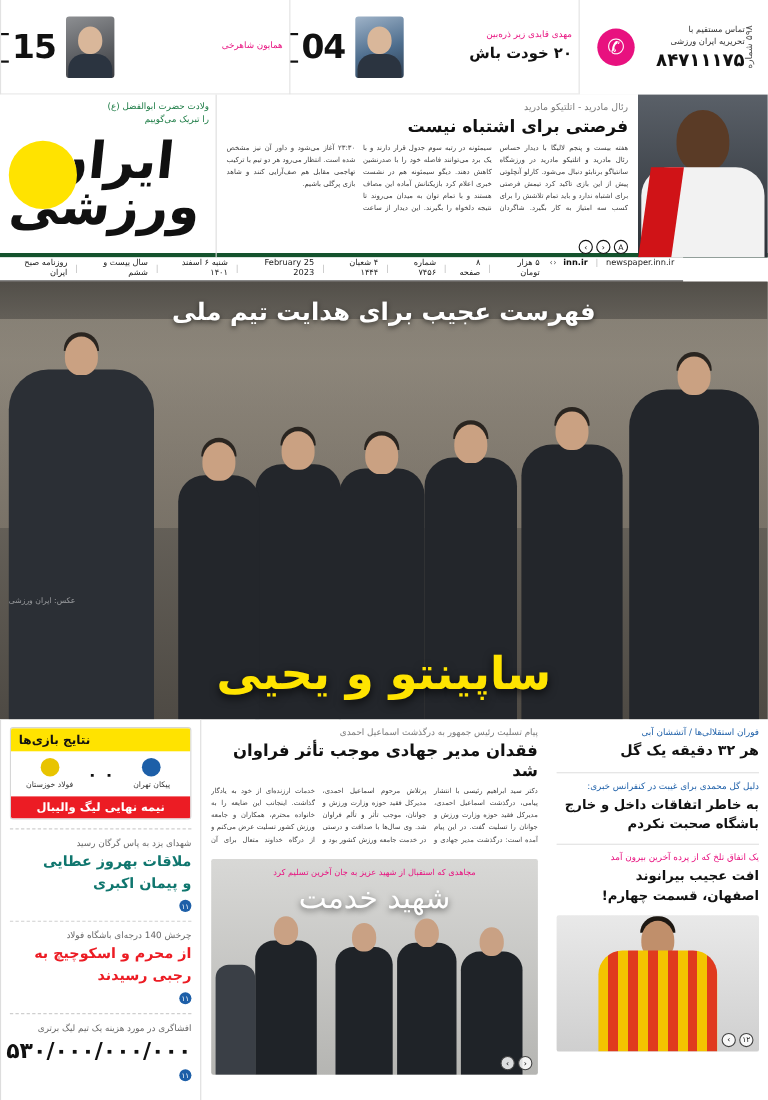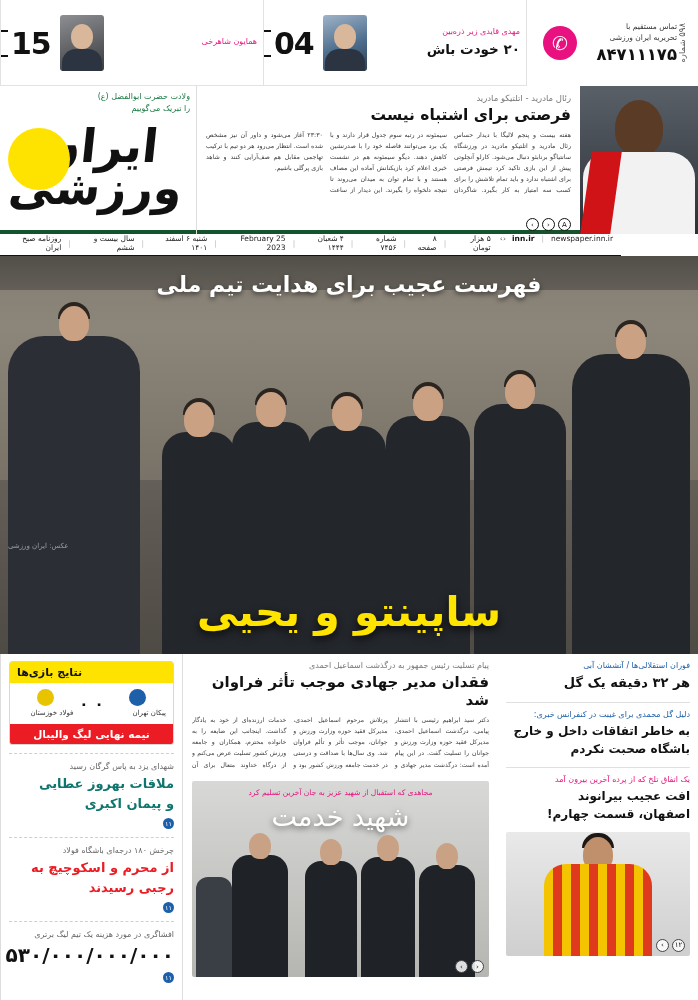--- a/index.html
+++ b/index.html
@@ -217,21 +217,21 @@
   .col-right { width: 182px; padding: 7px 8px; direction: rtl; border-left: 1px solid #ddd; }
   .res-box { border: 1px solid #d6d6d6; border-radius: 3px; overflow: hidden; }
   .res-head {
     background: #ffe300; color: #111; font-size: 11px; font-weight: bold;
     text-align: left; padding: 4px 7px;
   }
   .res-row {
     display: flex; flex-direction: row-reverse; align-items: center;
     padding: 6px 7px; gap: 6px;
   }
-  .res-team { flex: 1; }
+  .res-team { flex: 1; text-align: center; }
   .res-badge {
     width: 17px; height: 17px; border-radius: 50%; margin: 0 auto 3px;
     background: #e8c400;
   }
   .res-badge.blue { background: #1d5fa8; }
   .res-name { font-size: 7px; color: #333; line-height: 1.3; }
   .res-score { font-size: 15px; font-weight: bold; color: #111; }
   .res-footer {
     background: #ec1c24; color: #fff; font-size: 10.5px; font-weight: bold;
     text-align: center; padding: 4px 6px;
@@ -483,21 +483,21 @@
       <div>
         <div class="mini-sub">شهدای یزد به پاس گرگان رسید</div>
         <div class="mini-hl" style="white-space:pre-line">ملاقات بهروز عطایی
 و پیمان اکبری</div>
         <div class="badge-circ">۱۱</div>
       </div>
 
       <div class="hr-dot"></div>
 
       <div>
-        <div class="mini-sub">چرخش ۱۸۰ درجه‌ای باشگاه فولاد</div>
+        <div class="mini-sub">چرخش 140 درجه‌ای باشگاه فولاد</div>
         <div class="mini-hl red" style="white-space:pre-line">از محرم و اسکوچیچ به
 رجبی رسیدند</div>
         <div class="badge-circ">۱۱</div>
       </div>
 
       <div class="hr-dot"></div>
 
       <div>
         <div class="mini-sub">افشاگری در مورد هزینه یک تیم لیگ برتری</div>
         <div class="big-num">۵۳۰/۰۰۰/۰۰۰/۰۰۰</div>

